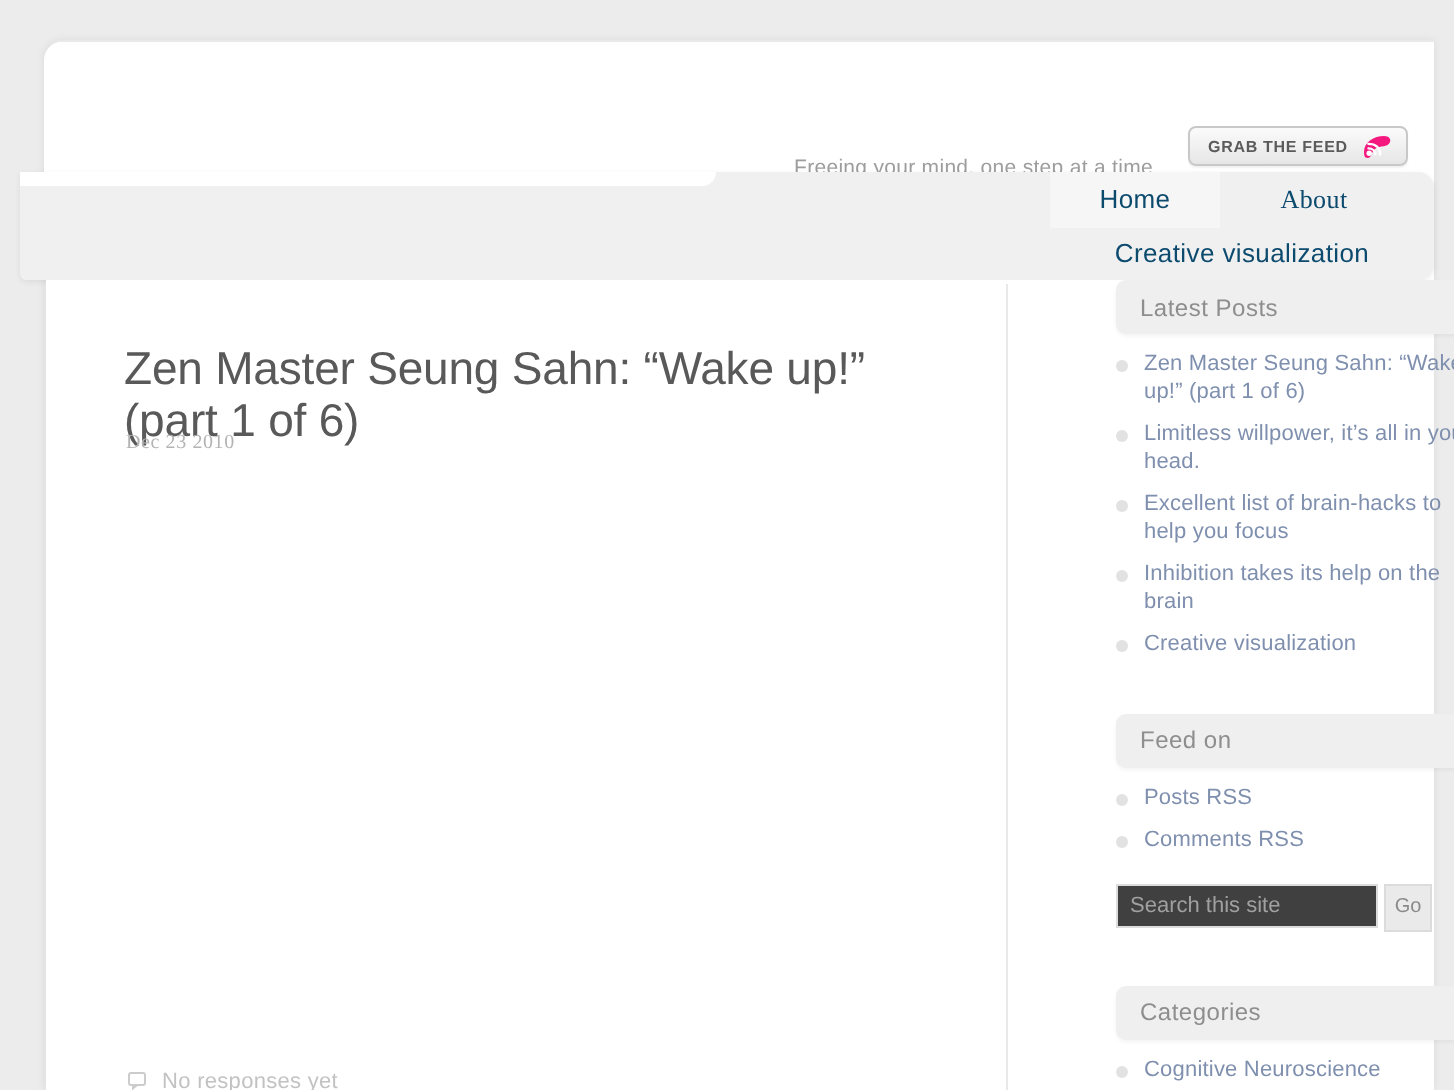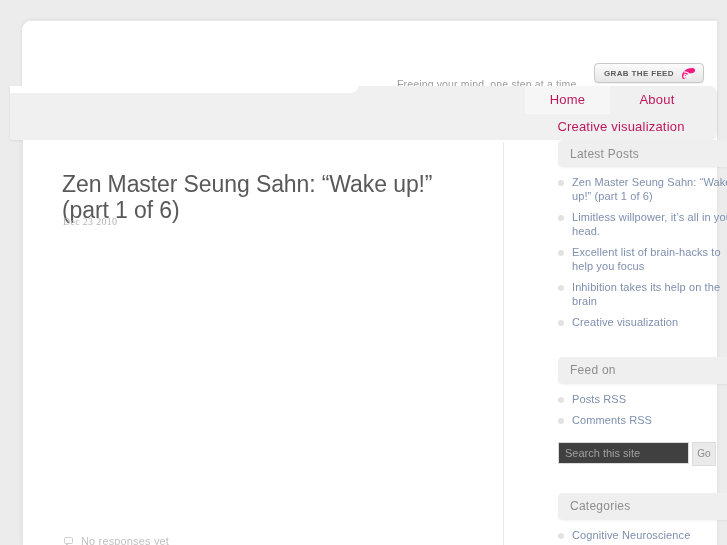--- a/index.html
+++ b/index.html
@@ -85,31 +85,31 @@
     width:336px; height:7px;
     background:#ffffff;
   }
   .nav-notch:after {
     content:""; position:absolute; right:-12px; top:0;
     width:12px; height:7px; background:#ffffff;
     border-bottom-right-radius:10px;
   }
   .nav-item {
     position:absolute;
-    font-size:13px; color:#be185d;
+    font-size:13px; color:#0c4a6e;
     letter-spacing:.2px;
     text-align:center;
     white-space:nowrap;
   }
   .nav-home {
     left:525px; top:86px; width:85px; height:28px;
     line-height:28px;
     background:#f6f6f6;
   }
-  .nav-about { left:612px; top:86px; width:90px; height:28px; line-height:28px; }
+  .nav-about { left:612px; top:86px; width:90px; height:28px; line-height:28px;font-family:Liberation Serif, serif; }
   .nav-cv    { left:540px; top:114px; width:162px; height:26px; line-height:26px; }
 
   
   .body-area {
     position:absolute; left:23px; top:140px;
     width:693px; height:405px;
     background:#ffffff;
   }
 
   .col-divider {

